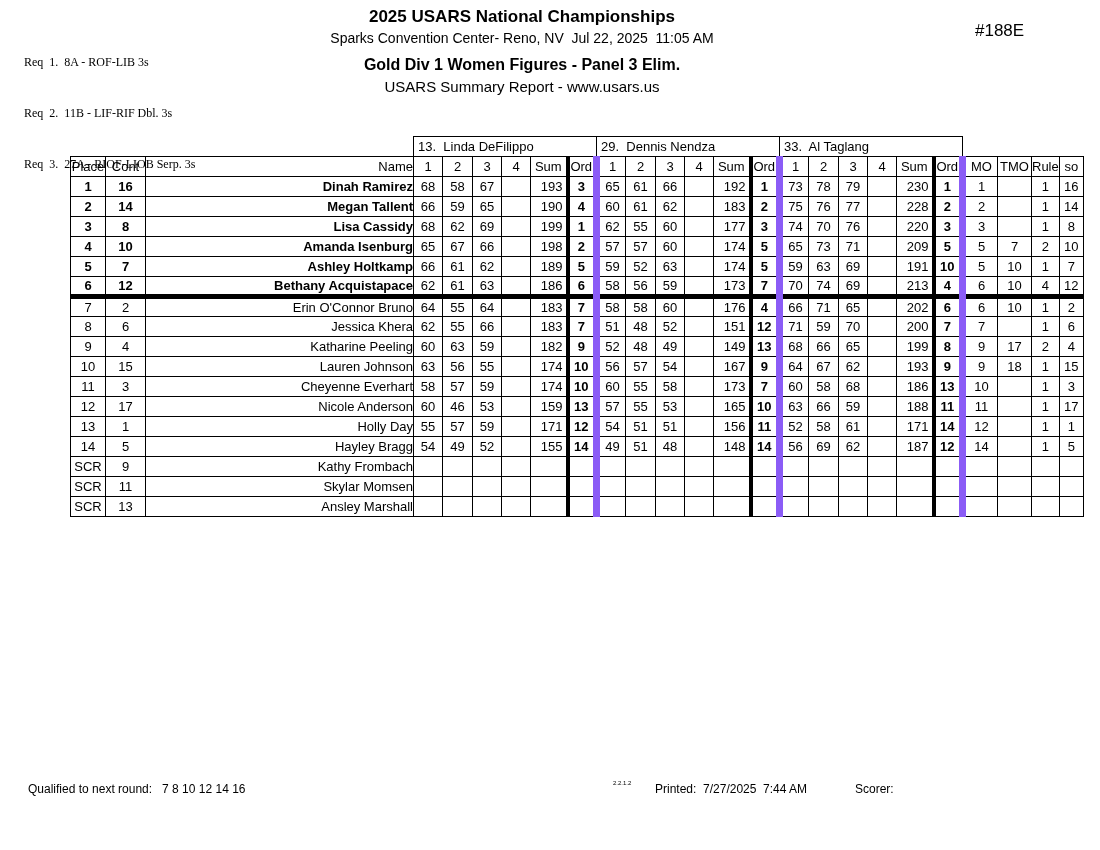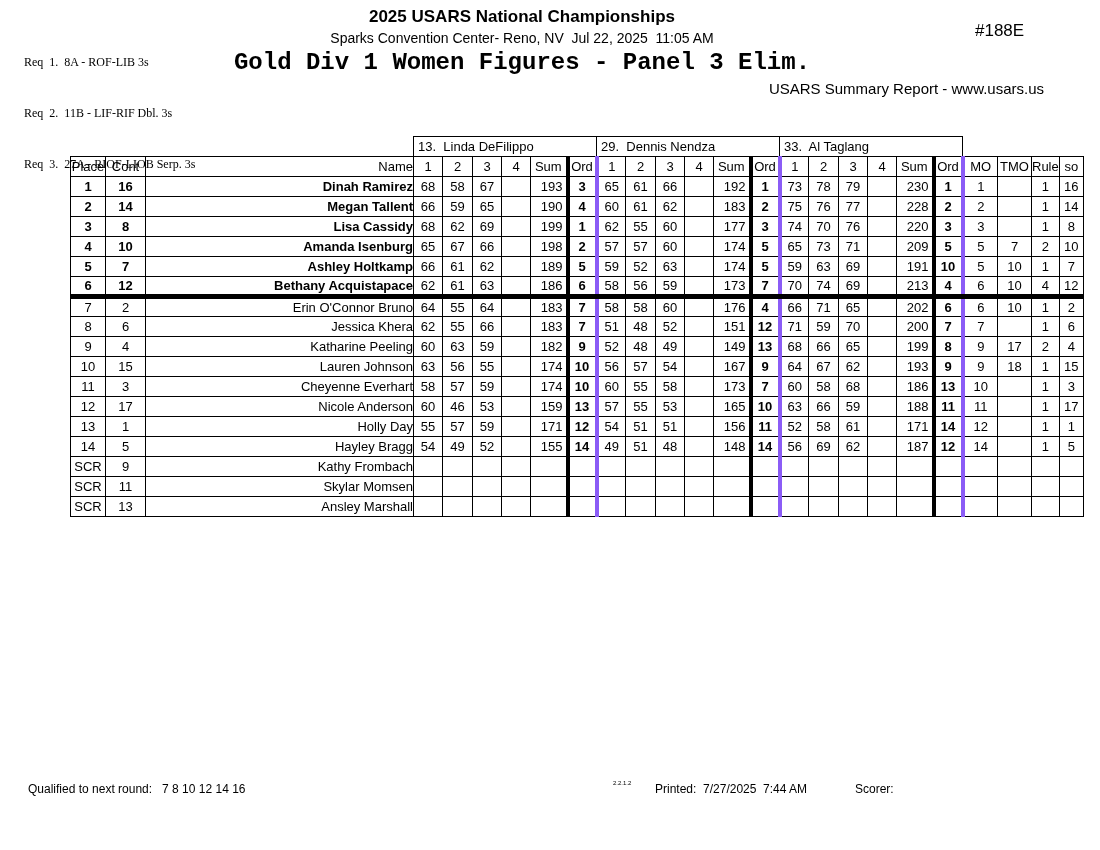--- a/index.html
+++ b/index.html
@@ -5,36 +5,36 @@
   html,body { margin:0; padding:0; }
   body {
     width:1100px; height:850px; background:#ffffff; position:relative;
     font-family:"Liberation Sans", sans-serif; color:#000;
     -webkit-font-smoothing:none;
   }
   .req-block { position:absolute; left:24px; top:20px; font-size:12px; line-height:17px; white-space:pre;font-family:Liberation Serif, serif; }
   .center-block { position:absolute; left:0; top:7px; width:1044px; text-align:center; }
   .title1 { font-size:17px; font-weight:bold; }
   .venue  { font-size:14px; margin-top:3px; white-space:pre; }
-  .title2 { font-size:24px; font-weight:bold; margin-top:3px;font-family:Liberation Mono, monospace; }
-  .report { font-size:15px; margin-top:4px;text-align:right; }
+  .title2 { font-size:16px; font-weight:bold; margin-top:10px; }
+  .report { font-size:15px; margin-top:4px; }
   .doc-number { position:absolute; left:975px; top:21px; font-size:17px; font-weight:normal; }
 
   .table-wrap { position:absolute; left:22px; top:136px; }
   table { border-collapse:collapse; table-layout:fixed;margin-left:48px; }
   td, th {
     border:1px solid #000; font-size:13px; font-weight:normal; height:20px;
     padding:0; white-space:nowrap; overflow:hidden; box-sizing:border-box;
   }
   .noborder { border:none; }
   .judgehead { text-align:left; padding-left:4px; white-space:pre; }
   .c { text-align:center; }
   .name { text-align:right; padding-left:6px; }
   .sum { text-align:right; padding-right:3px; }
-  .ordcol { border-left:4px solid #000; border-right:4px solid #8b5cf6; }
+  .ordcol { border-left:4px solid #000; border-right:7px solid #8b5cf6; }
   td.ordcol { font-weight:bold; text-align:center; }
   tr.cutoff td { border-bottom:5px solid #000; }
   tr.boldrow td.place, tr.boldrow td.cont, tr.boldrow td.name { font-weight:bold; }
 
   .footer-qualified { position:absolute; left:28px;  top:782px; font-size:12px; white-space:pre;text-align:center; }
   .footer-version   { position:absolute; left:613px; top:780px; font-size:6px; }
   .footer-printed   { position:absolute; left:655px; top:782px; font-size:12px; white-space:pre; }
   .footer-scorer    { position:absolute; left:855px; top:782px; font-size:12px; }
 </style>
 </head>

